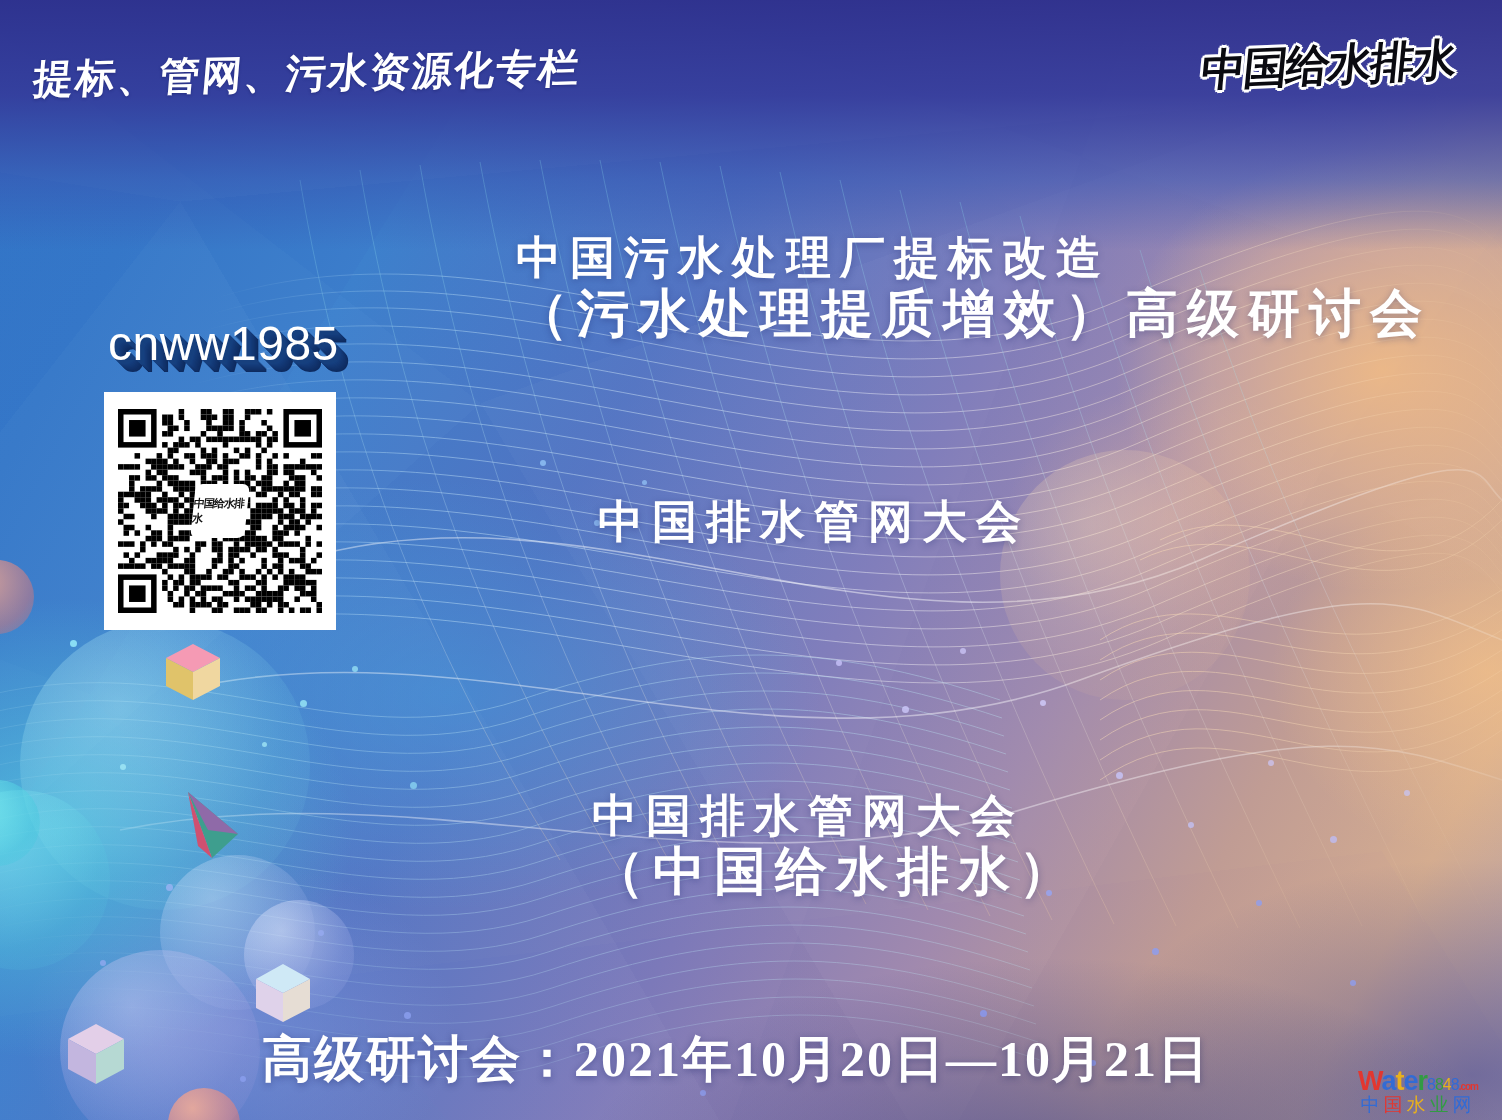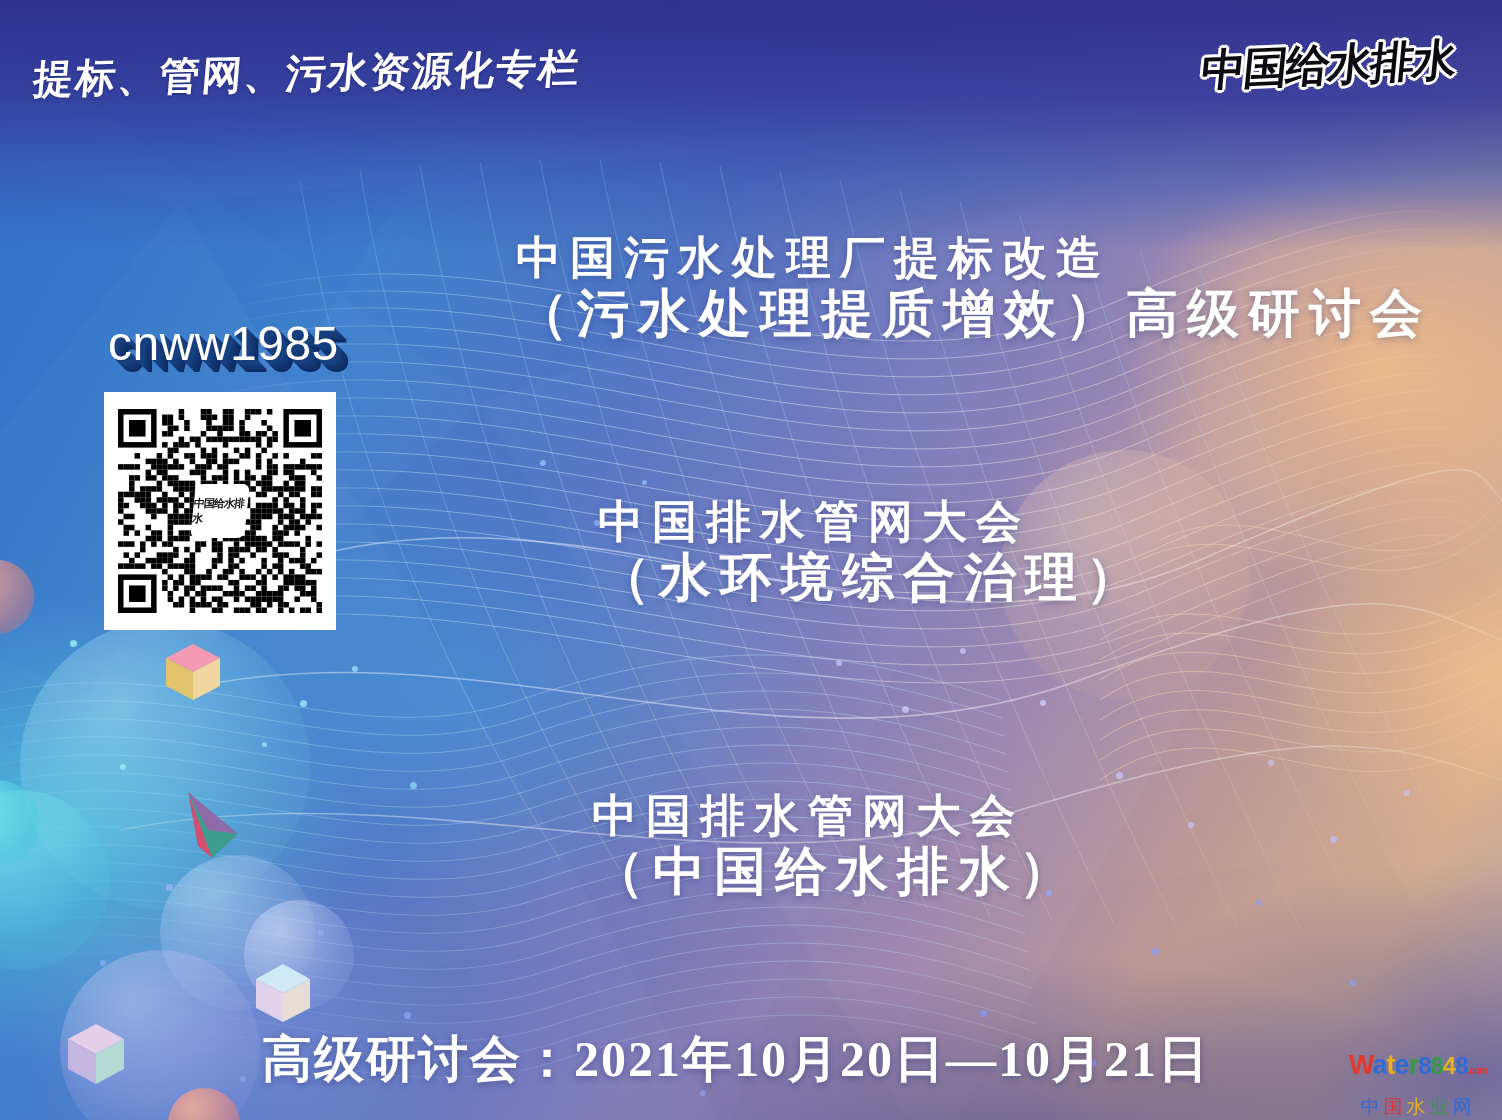--- a/index.html
+++ b/index.html
@@ -188,27 +188,27 @@
     width:152px;text-align:center;line-height:1;
     font-family:"Liberation Sans", sans-serif;
     opacity:.95;
   }
   .wm-row1{font-size:27px;font-weight:700;letter-spacing:-1px;white-space:nowrap;}
   .wm-row1 .c1{color:#e8342b;}
   .wm-row1 .c2{color:#2f6bd8;}
   .wm-row1 .c3{color:#efb516;}
   .wm-row1 .c4{color:#2f6bd8;}
   .wm-row1 .c5{color:#2f9e3f;}
-  .wm-num{font-size:24px;font-weight:700;color:#2f6bd8;letter-spacing:-1px;}
+  .wm-num{font-size:16px;font-weight:400;color:#2f6bd8;letter-spacing:-1px;}
   .wm-num .g{color:#2f9e3f;}
   .wm-num .y{color:#efb516;}
   .wm-dotcom{font-size:10px;color:#e8342b;}
   .wm-row2{
-    margin-top:18px;font-size:19px;letter-spacing:4px;
-    font-family:Liberation Serif, serif;
+    margin-top:2px;font-size:19px;letter-spacing:4px;
+    font-family:Liberation Mono, monospace;
     white-space:nowrap;
   }
   .wm-row2 .c1{color:#2f6bd8;}
   .wm-row2 .c2{color:#e8342b;}
   .wm-row2 .c3{color:#efb516;}
   .wm-row2 .c4{color:#2f9e3f;}
   .wm-row2 .c5{color:#2f6bd8;}
 </style>
 </head>
 <body>
@@ -1014,21 +1014,20 @@
   </div>
 
 
   <div class="title-block" id="block1">
     <div class="tline t-main">中国污水处理厂提标改造</div>
     <div class="tline t-sub">（污水处理提质增效）高级研讨会</div>
   </div>
 
   <div class="title-block" id="block2">
     <div class="tline t-main">中国排水管网大会</div>
-    <div class="tline t-sub">（水环境综合治理）</div>
   </div>
 
   <div class="title-block" id="block3">
     <div class="tline t-main">中国排水管网大会</div>
     <div class="tline t-sub">（中国给水排水）</div>
   </div>
 
   <div class="live-time">高级研讨会：2021年10月20日—10月21日</div>
 
   <div class="watermark">

